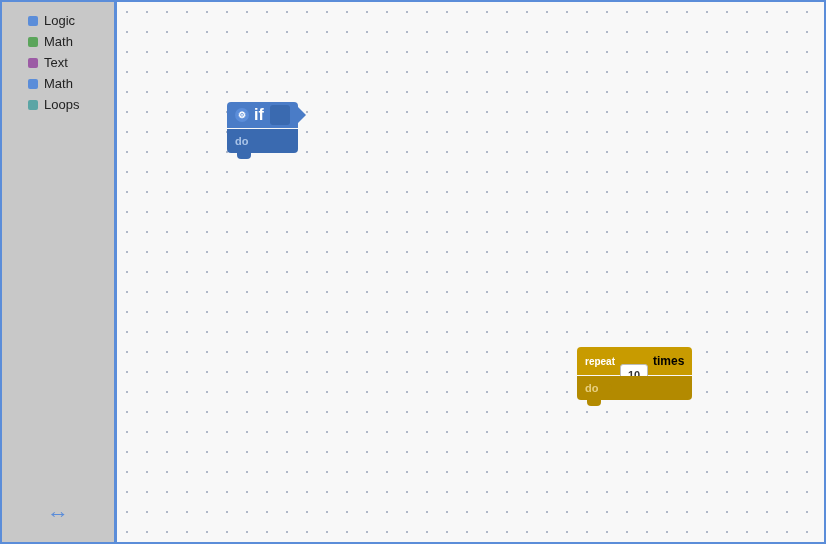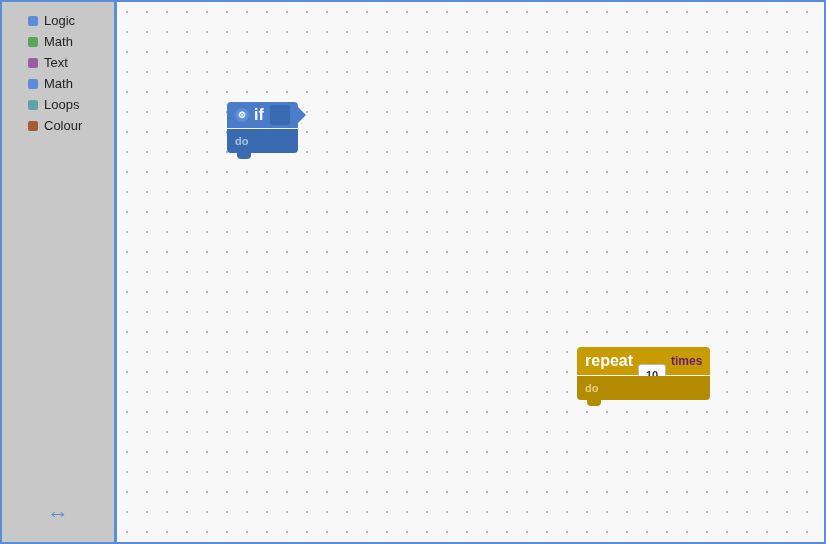--- a/index.html
+++ b/index.html
@@ -189,41 +189,41 @@
       align-items: center;
       background: #c89b00;
       border-radius: 4px 4px 0 0;
       padding: 3px 8px;
       height: 28px;
       gap: 5px;
     }
 
     .repeat-label {
       color: #fff;
-      font-size: 16px;
+      font-size: 10px;
       font-weight: bold;
     }
 
     .repeat-input {
       background: #fff;
       color: #333;
       font-size: 11px;
       font-weight: bold;
       width: 28px;
       height: 23px;
       border-radius: 3px;
       display: flex;
       align-items: center;
       justify-content: center;
       border: 1px solid #bbb;
       margin-top: 28px;
     }
 
     .times-label {
-      color: #701a75;
+      color: #000000;
       font-size: 12px;
       font-weight: bold;
     }
 
     .repeat-bottom-row {
       display: flex;
       align-items: center;
       background: #b38a00;
       border-radius: 0 0 4px 4px;
       padding: 3px 8px;
@@ -274,24 +274,20 @@
       <div class="color-dot" style="background:#9c5ba5;"></div>
       <span>Text</span>
     </div>
     <div class="sidebar-item">
       <div class="color-dot" style="background:#5b8dd9;"></div>
       <span>Math</span>
     </div>
     <div class="sidebar-item">
       <div class="color-dot" style="background:#5ba5a5;"></div>
       <span>Loops</span>
-    </div>
-    <div class="sidebar-item">
-      <div class="color-dot" style="background:#a55b35;"></div>
-      <span>Colour</span>
     </div>
 
     <div class="sidebar-spacer"></div>
 
 
     <div class="resize-arrow">
       <span>↔</span>
     </div>
   </div>
 

